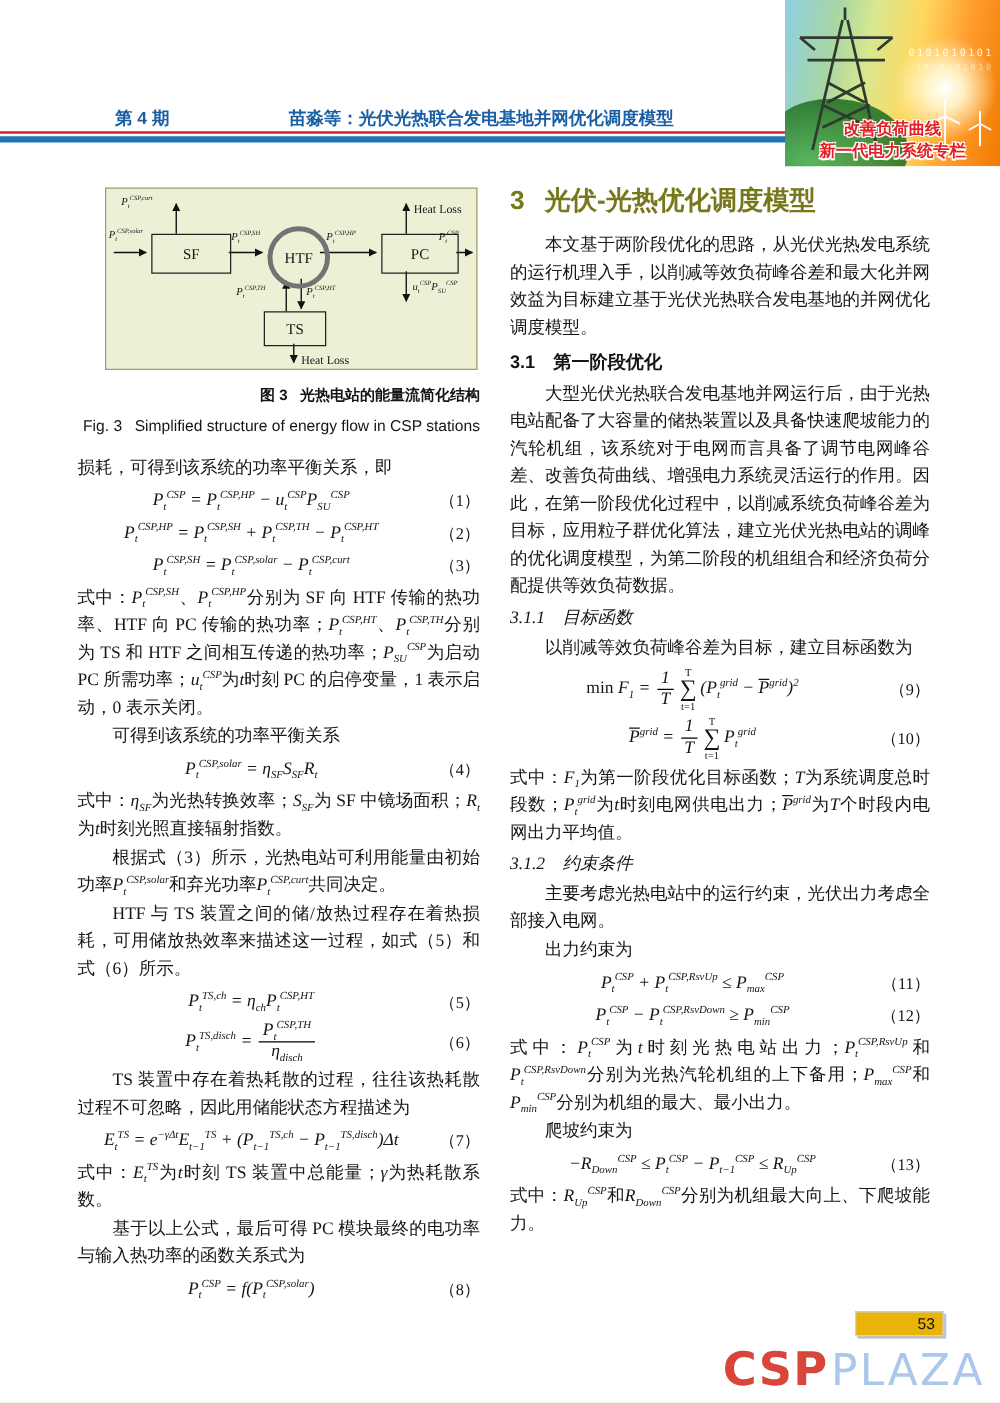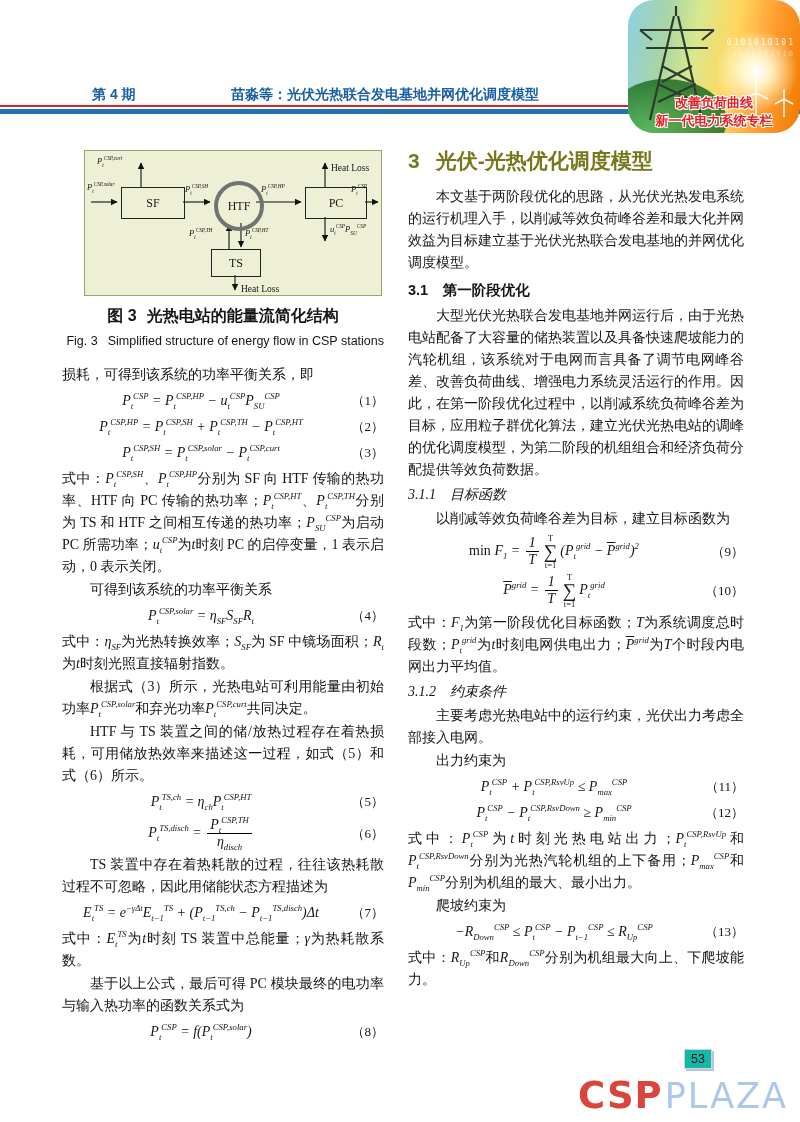--- a/index.html
+++ b/index.html
@@ -8,21 +8,21 @@
 
   
   .issue{position:absolute;left:74px;top:86px;font-family:"Liberation Sans",sans-serif;
          font-weight:bold;font-size:14px;color:#1a5fa5;margin-left:18px;}
   .htitle{position:absolute;left:215px;top:86px;width:340px;text-align:center;
           font-family:"Liberation Sans",sans-serif;font-weight:bold;font-size:14px;color:#1a5fa5;}
   .rule-red{position:absolute;left:0;right:0;top:105px;height:2px;background:#d3262a;}
   .rule-blue{position:absolute;left:0;right:0;top:109px;height:5px;background:#2173b4;}
 
   
-  .banner{position:absolute;right:0;top:0;width:172px;height:133px;overflow:hidden;z-index:5;border-radius:26px;}
+  .banner{position:absolute;right:0;top:0;width:172px;height:133px;overflow:hidden;z-index:5;}
   .banner-bg{position:absolute;inset:0;
      background:linear-gradient(100deg,#8ecfe4 0%,#a7d6a4 22%,#d9e88e 38%,#ffd75e 58%,#ff9c2e 78%,#f07a00 100%);}
   .banner-sun{position:absolute;left:50%;top:22%;width:84px;height:84px;border-radius:50%;
      background:radial-gradient(circle,#ffffff 0%,rgba(255,255,220,.85) 25%,rgba(255,200,80,0) 70%);}
   .banner-green{position:absolute;left:-14px;bottom:-18px;width:112px;height:72px;
      background:radial-gradient(ellipse at 30% 70%,#4caf50,#1d6b21 70%);
      border-radius:50% 60% 40% 50%;opacity:.85;}
   .banner-tower{position:absolute;left:4px;top:4px;}
   .banner-turbines{position:absolute;right:2px;bottom:14px;}
   .banner-binary{position:absolute;right:5px;top:38px;font-family:"DejaVu Sans Mono",monospace;
@@ -43,21 +43,21 @@
   
   .figwrap{position:relative;width:296px;height:144px;margin-left:22px;
            background:#eef0d6;border:1px solid #9f9f70;}
   .figsvg{position:absolute;left:0;top:0;}
   .fbox{position:absolute;border:1px solid #222;display:flex;align-items:center;justify-content:center;
         font-size:12px;background:transparent;}
   .fcirc{position:absolute;border:4px solid #737373;border-radius:50%;display:flex;align-items:center;
         justify-content:center;font-size:12px;}
   .flab{position:absolute;font-size:8.5px;font-style:italic;line-height:1.1;white-space:nowrap;}
   .flabr{position:absolute;font-size:9.5px;font-style:normal;white-space:nowrap;}
-  .figcap{text-align:center;font-size:16px;font-weight:bold;margin-top:9px;
+  .figcap{text-align:right;font-size:12px;font-weight:bold;margin-top:9px;
           font-family:"Liberation Sans",sans-serif;}
   .figcap-en{text-align:right;font-size:12.5px;margin:3px 0 12px 0;
           font-family:"Liberation Sans",sans-serif;}
   .capgap{margin-left:10px;}
 
   
   .h3row{margin:0 0 14px 0;color:#77771c;font-weight:bold;font-size:21px;
          font-family:"Liberation Sans",sans-serif;}
   .h3no{margin-right:16px;}
   .h31{font-weight:bold;font-size:14.5px;margin:5px 0 4px 0;font-family:"Liberation Sans",sans-serif;}
@@ -75,23 +75,23 @@
   .frac{display:inline-flex;flex-direction:column;vertical-align:middle;text-align:center;
         margin:0 2px;line-height:1.15;}
   .fnum{display:block;border-bottom:1px solid #000;padding:0 3px;}
   .fden{display:block;}
   .sum{display:inline-flex;flex-direction:column;align-items:center;vertical-align:middle;
        margin:0 3px;line-height:1;}
   .slim{font-size:8.5px;font-style:normal;}
   .ssig{font-size:19px;font-style:normal;line-height:.95;}
 
   
-  .pagebadge{position:absolute;left:684px;top:1049px;width:26px;height:18px;background:#14b8a6;
+  .pagebadge{position:absolute;left:684px;top:1049px;width:26px;height:18px;background:#eab308;
      border:1px solid #c9d4e4;box-shadow:2px 2px 0 #b9c6da;font-size:12.5px;text-align:center;
-     line-height:18px;font-family:"Liberation Sans",sans-serif;}
+     line-height:18px;font-family:"Liberation Sans",sans-serif;padding-left:43px;}
   .logo{position:absolute;right:12px;top:1074px;font-family:"DejaVu Sans",sans-serif;
         white-space:nowrap;}
   .logo-csp{font-size:37px;font-weight:800;color:#d9453a;letter-spacing:1px;}
   .logo-plaza{font-size:35px;font-weight:400;color:#abc8ec;letter-spacing:2px;margin-left:2px;}
 </style>
 </head>
 <body>
 
 <div class="page">
 

